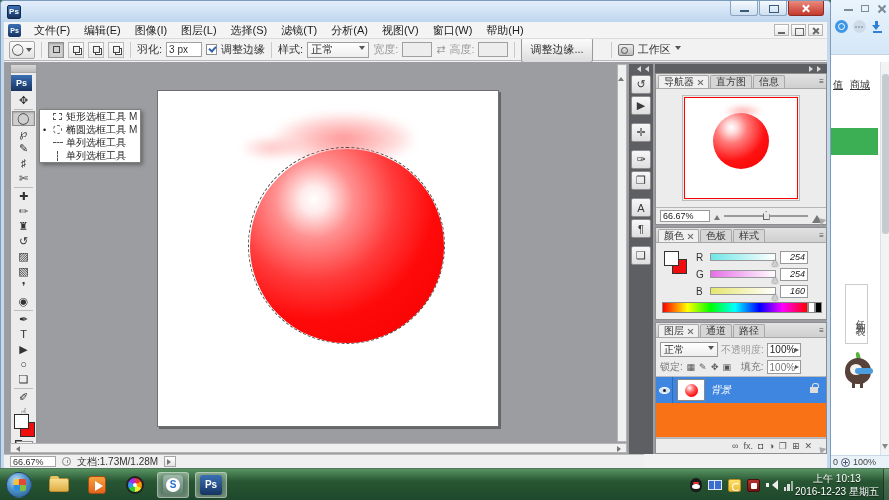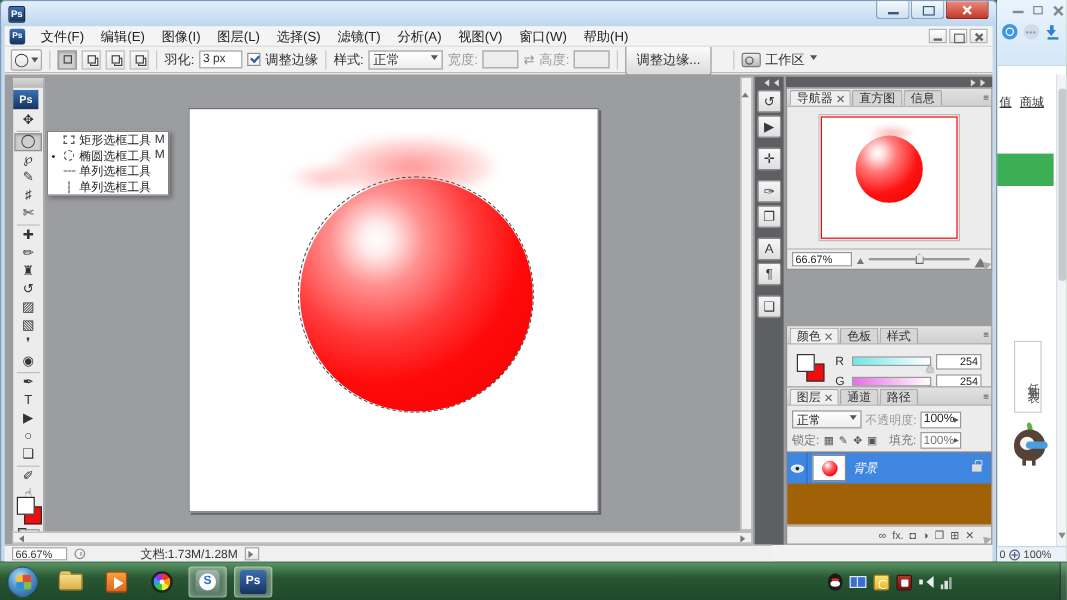--- a/index.html
+++ b/index.html
@@ -142,21 +142,21 @@
   .chev { width:0;height:0;border:3px solid transparent;border-right:4px solid #ddd; }
   .dock-btn { width:20px; height:19px; margin:2px auto; background:linear-gradient(#f7f7f7,#dedede); border:1px solid #8d8d8d; border-radius:2px; display:flex; align-items:center; justify-content:center; font-size:11px; color:#3a3a3a; }
   .dock-gap { height:4px; }
 
   
   .panels { position:absolute; left:651px; top:2px; width:172px; height:390px; }
   .panels-grip { height:9px; background:#5d5f62; display:flex; align-items:center; justify-content:flex-end; padding-right:3px; gap:1px; }
   .chevr { width:0;height:0;border:3px solid transparent;border-left:4px solid #ddd; }
   .panel { position:absolute; left:0; width:172px; background:#ececec; border:1px solid #8e8e8e; }
   .p-nav { top:9px; height:152px; }
-  .p-color { top:163px; height:93px;margin-top:44px; }
+  .p-color { top:163px; height:93px; }
   .p-layers { top:258px; height:132px; }
   .tabs { height:15px; background:linear-gradient(#e2e2e2,#cfcfcf); border-bottom:1px solid #a8a8a8; display:flex; align-items:flex-end; padding-left:2px; position:relative; }
   .tab { height:13px; padding:0 5px; font-size:10px; display:flex; align-items:center; gap:3px; border:1px solid #a8a8a8; border-bottom:none; background:#d6d6d6; color:#333; margin-right:1px; border-radius:2px 2px 0 0; }
   .tab.active { background:#f0f0f0; }
   .tab-x { position:relative; width:6px; height:6px; }
   .tab-x:before,.tab-x:after { content:""; position:absolute; left:2.5px; top:0; width:1px; height:7px; background:#666; }
   .tab-x:before{transform:rotate(45deg)} .tab-x:after{transform:rotate(-45deg)}
   .panel-fly { position:absolute; right:2px; top:3px; font-size:8px; color:#444; }
 
   
@@ -176,51 +176,51 @@
   
   .cp-fg { position:absolute; left:8px; top:23px; width:15px; height:15px; background:#fff; border:1px solid #333; z-index:2; }
   .cp-bg { position:absolute; left:16px; top:31px; width:15px; height:15px; background:#ef0d0d; border:1px solid #333; }
   .cp-row { position:absolute; left:40px; height:14px; display:flex; align-items:center; gap:4px; }
   .cp-label { width:10px; font-size:10px; color:#333; }
   .cp-track { width:66px; height:8px; border:1px solid #999; position:relative; }
   .cp-thumb { position:absolute; right:-3px; bottom:-6px; width:0; height:0; border:3.5px solid transparent; border-bottom:6px solid #cfcfcf; filter:drop-shadow(0 0 1px #555); }
   .tr-r { background:linear-gradient(to right,#6ee6e6,#ffffff); }
   .tr-g { background:linear-gradient(to right,#e66ee6,#ffffff); }
   .tr-b { background:linear-gradient(to right,#e6e66e,#ffffff); }
-  .cp-val { width:38px; height:13px; background:#fff; border:1px solid #999; font-size:9px; display:flex; align-items:center; justify-content:flex-end; padding:0 2px; }
+  .cp-val { width:28px; height:13px; background:#fff; border:1px solid #999; font-size:9px; display:flex; align-items:center; justify-content:flex-end; padding:0 2px;font-style:italic; }
   .cp-spectrum { position:absolute; left:6px; top:74px; width:146px; height:11px; border:1px solid #888;
     background:linear-gradient(to right,#ff0000,#ffff00 17%,#00ff00 33%,#00ffff 50%,#0000ff 67%,#ff00ff 83%,#ff0000); }
   .cp-white { position:absolute; left:152px; top:74px; width:7px; height:11px; background:#fff; border:1px solid #888; }
   .cp-black { position:absolute; left:159px; top:74px; width:7px; height:11px; background:#000; border:1px solid #888; }
 
   
   .ly-row1 { position:absolute; left:4px; top:19px; display:flex; align-items:center; gap:3px; font-size:10px; }
   .ly-select { width:58px; height:15px; border:1px solid #999; background:linear-gradient(#fff,#eee); display:flex; align-items:center; justify-content:space-between; padding:0 3px; }
   .ly-valbox { width:34px; height:14px; border:1px solid #999; background:#fff; display:flex; align-items:center; justify-content:space-between; padding:0 2px; }
   .mini-arrow { width:0;height:0;border:2.5px solid transparent;border-left:4px solid #555; }
   .ly-row2 { position:absolute; left:4px; top:37px; display:flex; align-items:center; gap:3px; font-size:10px; color:#777; }
   .lock-ic { font-size:9px; color:#555; width:10px; text-align:center; }
-  .ly-list { position:absolute; left:0; top:53px; width:100%; height:62px; background:#a16207; border-top:1px solid #bbb; border-bottom:1px solid #bbb; }
+  .ly-list { position:absolute; left:0; top:53px; width:100%; height:62px; background:#f97316; border-top:1px solid #bbb; border-bottom:1px solid #bbb; }
   .layer-row { position:absolute; left:0; top:0; width:100%; height:26px; background:#3f86e0; display:flex; align-items:center; color:#fff; }
   .eye-cell { width:17px; height:26px; border-right:1px solid #2f6cb8; display:flex; align-items:center; justify-content:center; }
   .eye { width:11px; height:7px; border:1px solid #fff; border-radius:50%; position:relative; background:#cfe2f8; }
   .eye:after { content:""; position:absolute; left:3px; top:1px; width:3px; height:3px; border-radius:50%; background:#222; }
   .layer-thumb { width:28px; height:22px; background:#fff; border:1px solid #888; margin:0 6px 0 4px; position:relative; }
   .layer-thumb:after { content:""; position:absolute; left:7px; top:4px; width:13px; height:13px; border-radius:50%; background:radial-gradient(circle at 35% 30%, #fff, #ff6a6a 35%, #f00 75%); }
   .layer-name { flex:1; font-style:italic; font-size:10px; }
   .padlock { position:relative; width:8px; height:6px; background:#ddd; margin-right:8px; }
   .padlock:before { content:""; position:absolute; left:1.5px; top:-4px; width:5px; height:4px; border:1.5px solid #ddd; border-bottom:none; border-radius:3px 3px 0 0; }
   .ly-bottom { position:absolute; left:0; bottom:0; width:100%; height:15px; border-top:1px solid #b5b5b5; display:flex; align-items:center; justify-content:flex-end; gap:5px; padding-right:14px; font-size:9px; color:#555; }
 
   
   .statusbar { position:absolute; left:0; bottom:0; width:640px; height:14px; background:#f0f0f0; border-top:1px solid #bdbdbd; display:flex; align-items:center; font-size:10px; color:#333; gap:6px; padding-left:6px; }
   .sb-zoom { width:46px; height:11px; border:1px solid #a5a5a5; background:#fff; font-size:9px; display:flex; align-items:center; padding:0 2px; }
   .sb-clock { width:9px; height:9px; border:1px solid #888; border-radius:50%; position:relative; }
   .sb-clock:after { content:""; position:absolute; left:3.5px; top:1.5px; width:1px; height:3px; background:#888; }
-  .sb-doc { margin-left:40px; }
+  .sb-doc { }
   .sb-btn { width:12px; height:11px; border:1px solid #a5a5a5; background:linear-gradient(#fff,#e5e5e5); }
 
   
   .taskbar { position:absolute; left:0; top:468px; width:889px; height:32px; background:linear-gradient(rgba(90,150,100,.95), rgba(40,85,50,.95) 40%, rgba(30,70,42,.95)); border-top:1px solid rgba(255,255,255,.25); display:flex; align-items:center; z-index:10; }
   .orb { width:26px; height:26px; border-radius:50%; margin:0 8px 0 6px; background:radial-gradient(circle at 40% 32%, #bfe2f7, #4f93c9 45%, #1c4f80); border:1px solid rgba(0,0,0,.4); position:relative; }
   .orb:after { content:""; position:absolute; left:6px; top:6px; width:13px; height:12px; border-radius:2px; background:conic-gradient(#e4483a 0 25%, #7fc041 25% 50%, #2f8de0 50% 75%, #f5c23c 75%); transform:perspective(40px) rotateY(-18deg); }
   .tb-app { width:32px; height:26px; margin:0 3px; border-radius:3px; display:flex; align-items:center; justify-content:center; position:relative; }
   .tb-app.active { background:rgba(255,255,255,.22); border:1px solid rgba(255,255,255,.45); box-shadow:inset 0 0 6px rgba(255,255,255,.35); }
   .folder-ic { position:relative; width:20px; height:14px; background:linear-gradient(#f7de8f,#dfae45); border-radius:2px; border:1px solid #b98a2e; }
   .folder-ic:before { content:""; position:absolute; left:0; top:-3px; width:9px; height:3px; background:#e8c35f; border-radius:2px 2px 0 0; }
@@ -639,16 +639,20 @@
       <span class="tray-mon"></span>
       <span class="tray-yellow"></span>
       <span class="tray-red"></span>
       <span class="speaker"></span>
       <span class="netbars">
           <i class="b1"></i>
           <i class="b2"></i>
           <i class="b3"></i>
         </span>
     </div>
+    <div class="clock">
+      <div>上午 10:13</div>
+      <div>2016-12-23 星期五</div>
+    </div>
     <span class="show-desktop"></span>
   </div>
 
 </div>
 
 </body></html>

